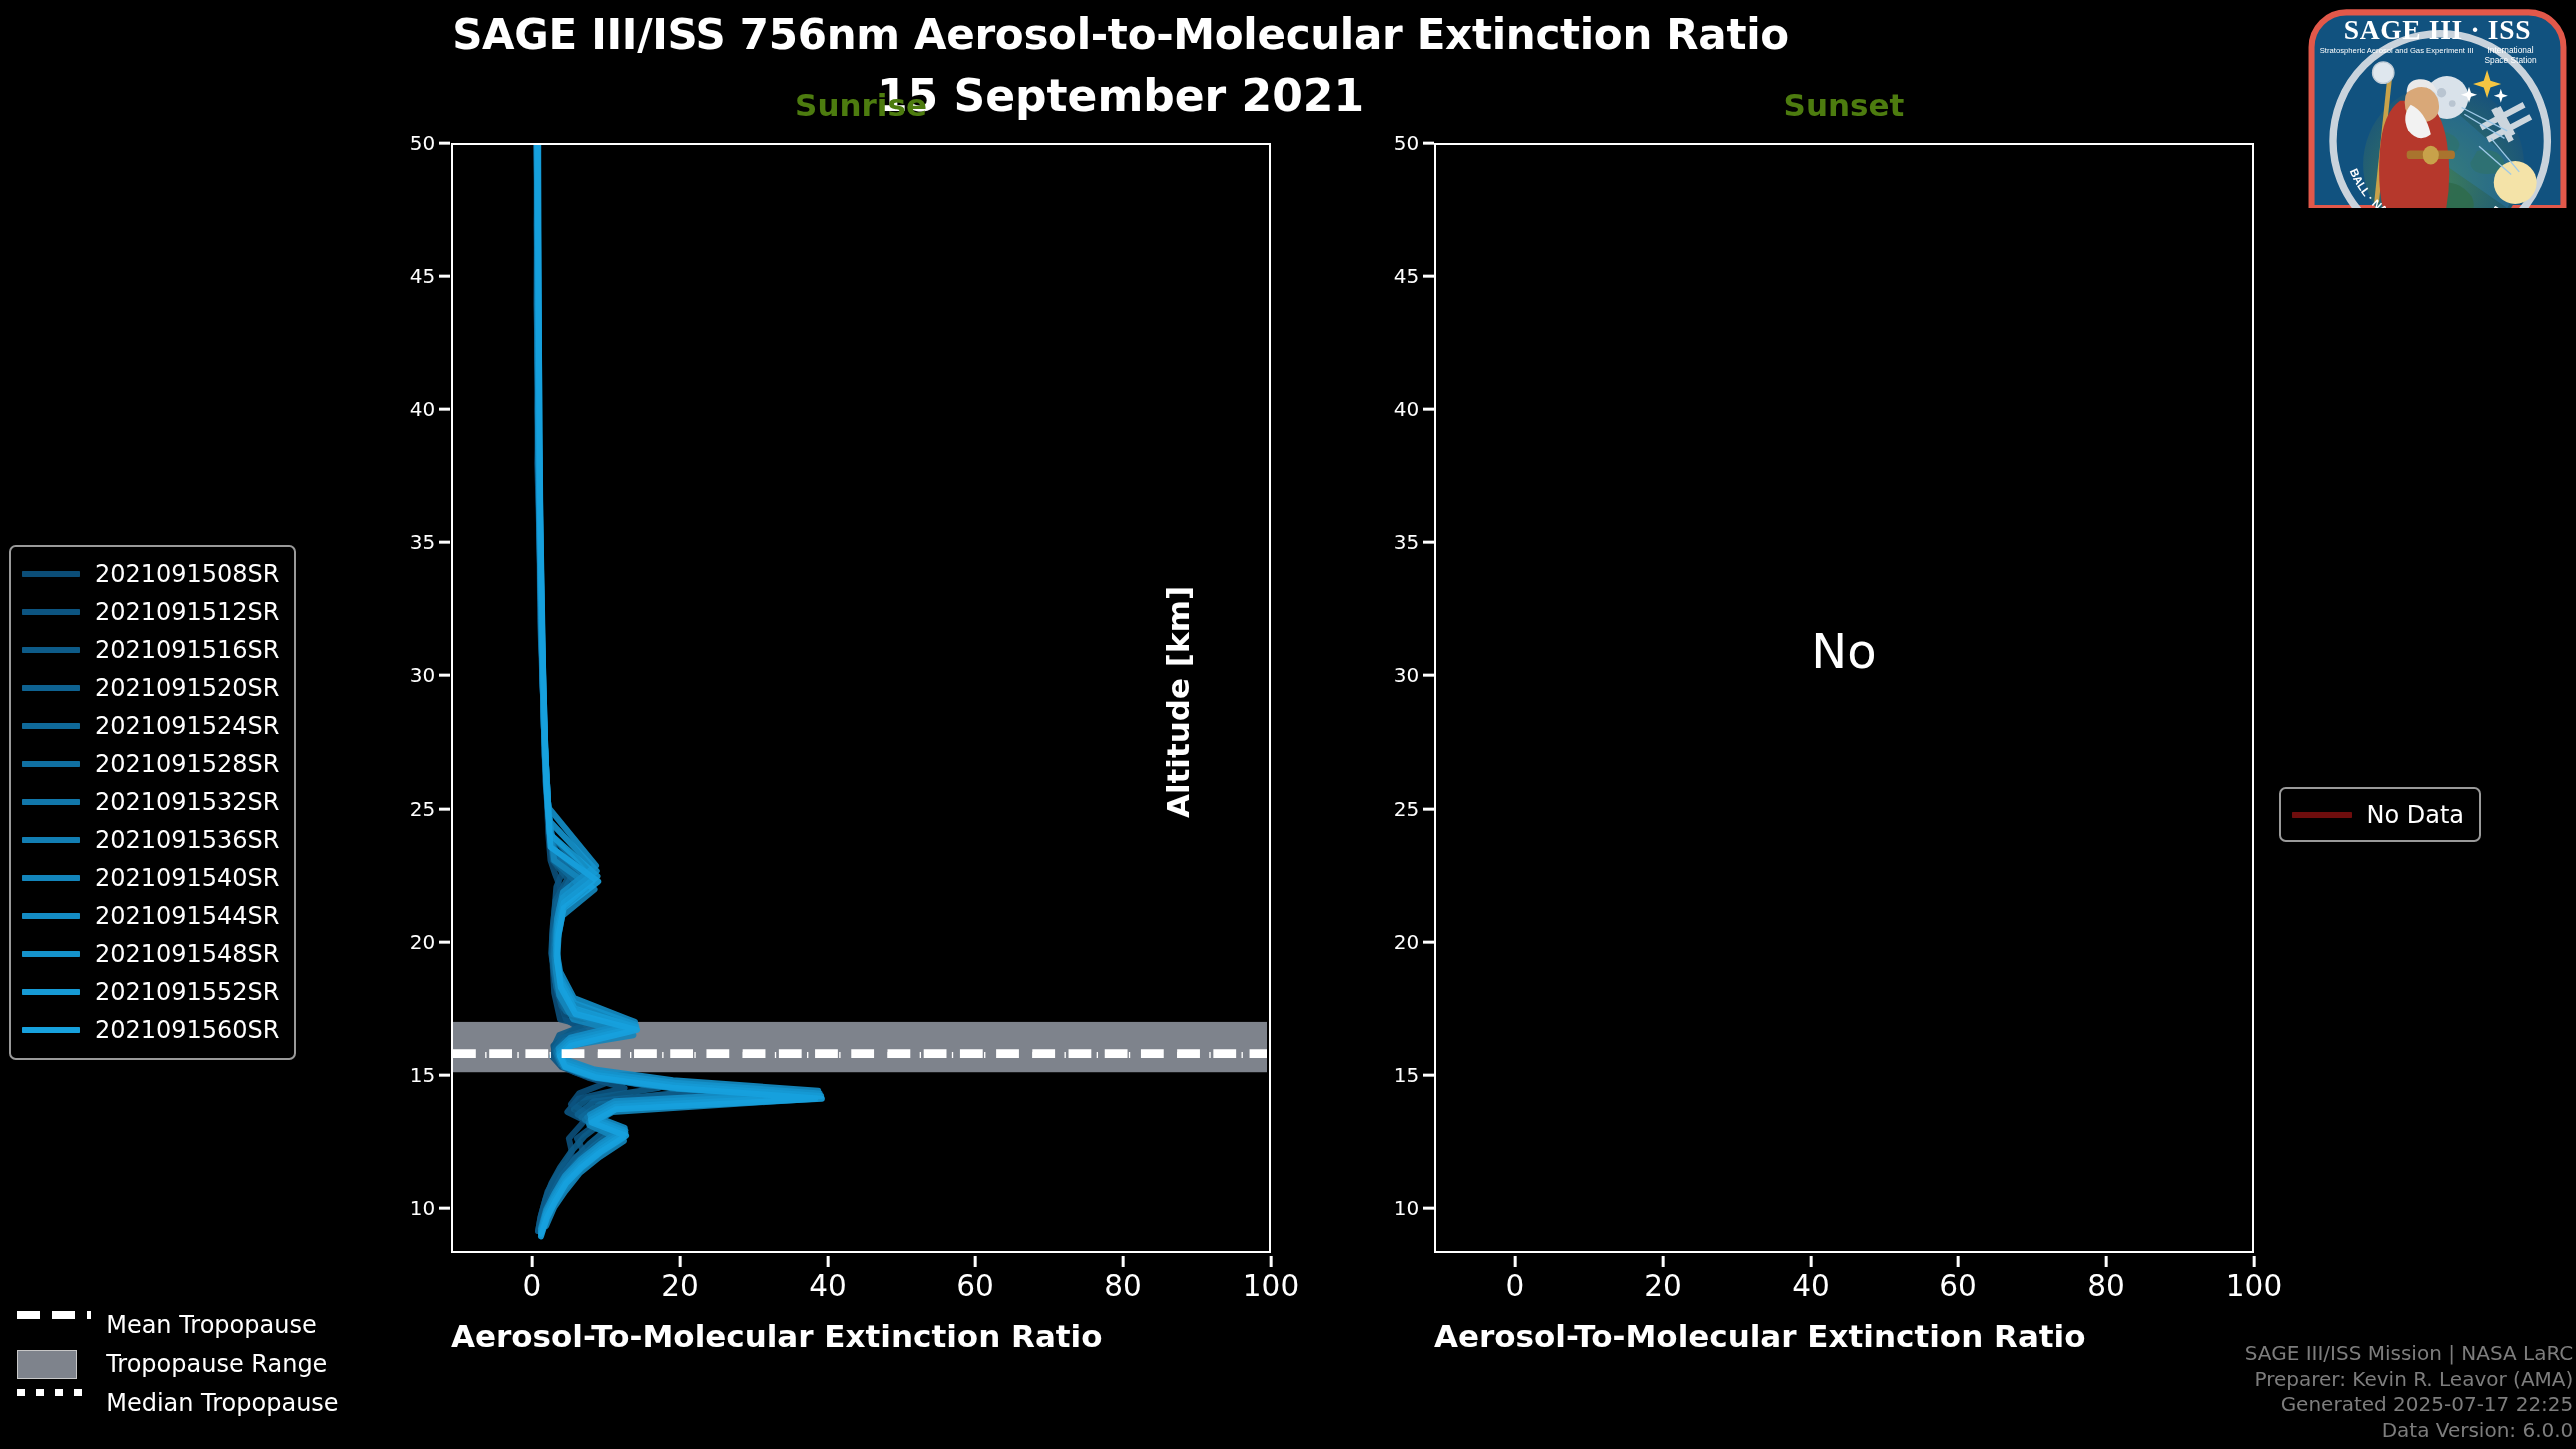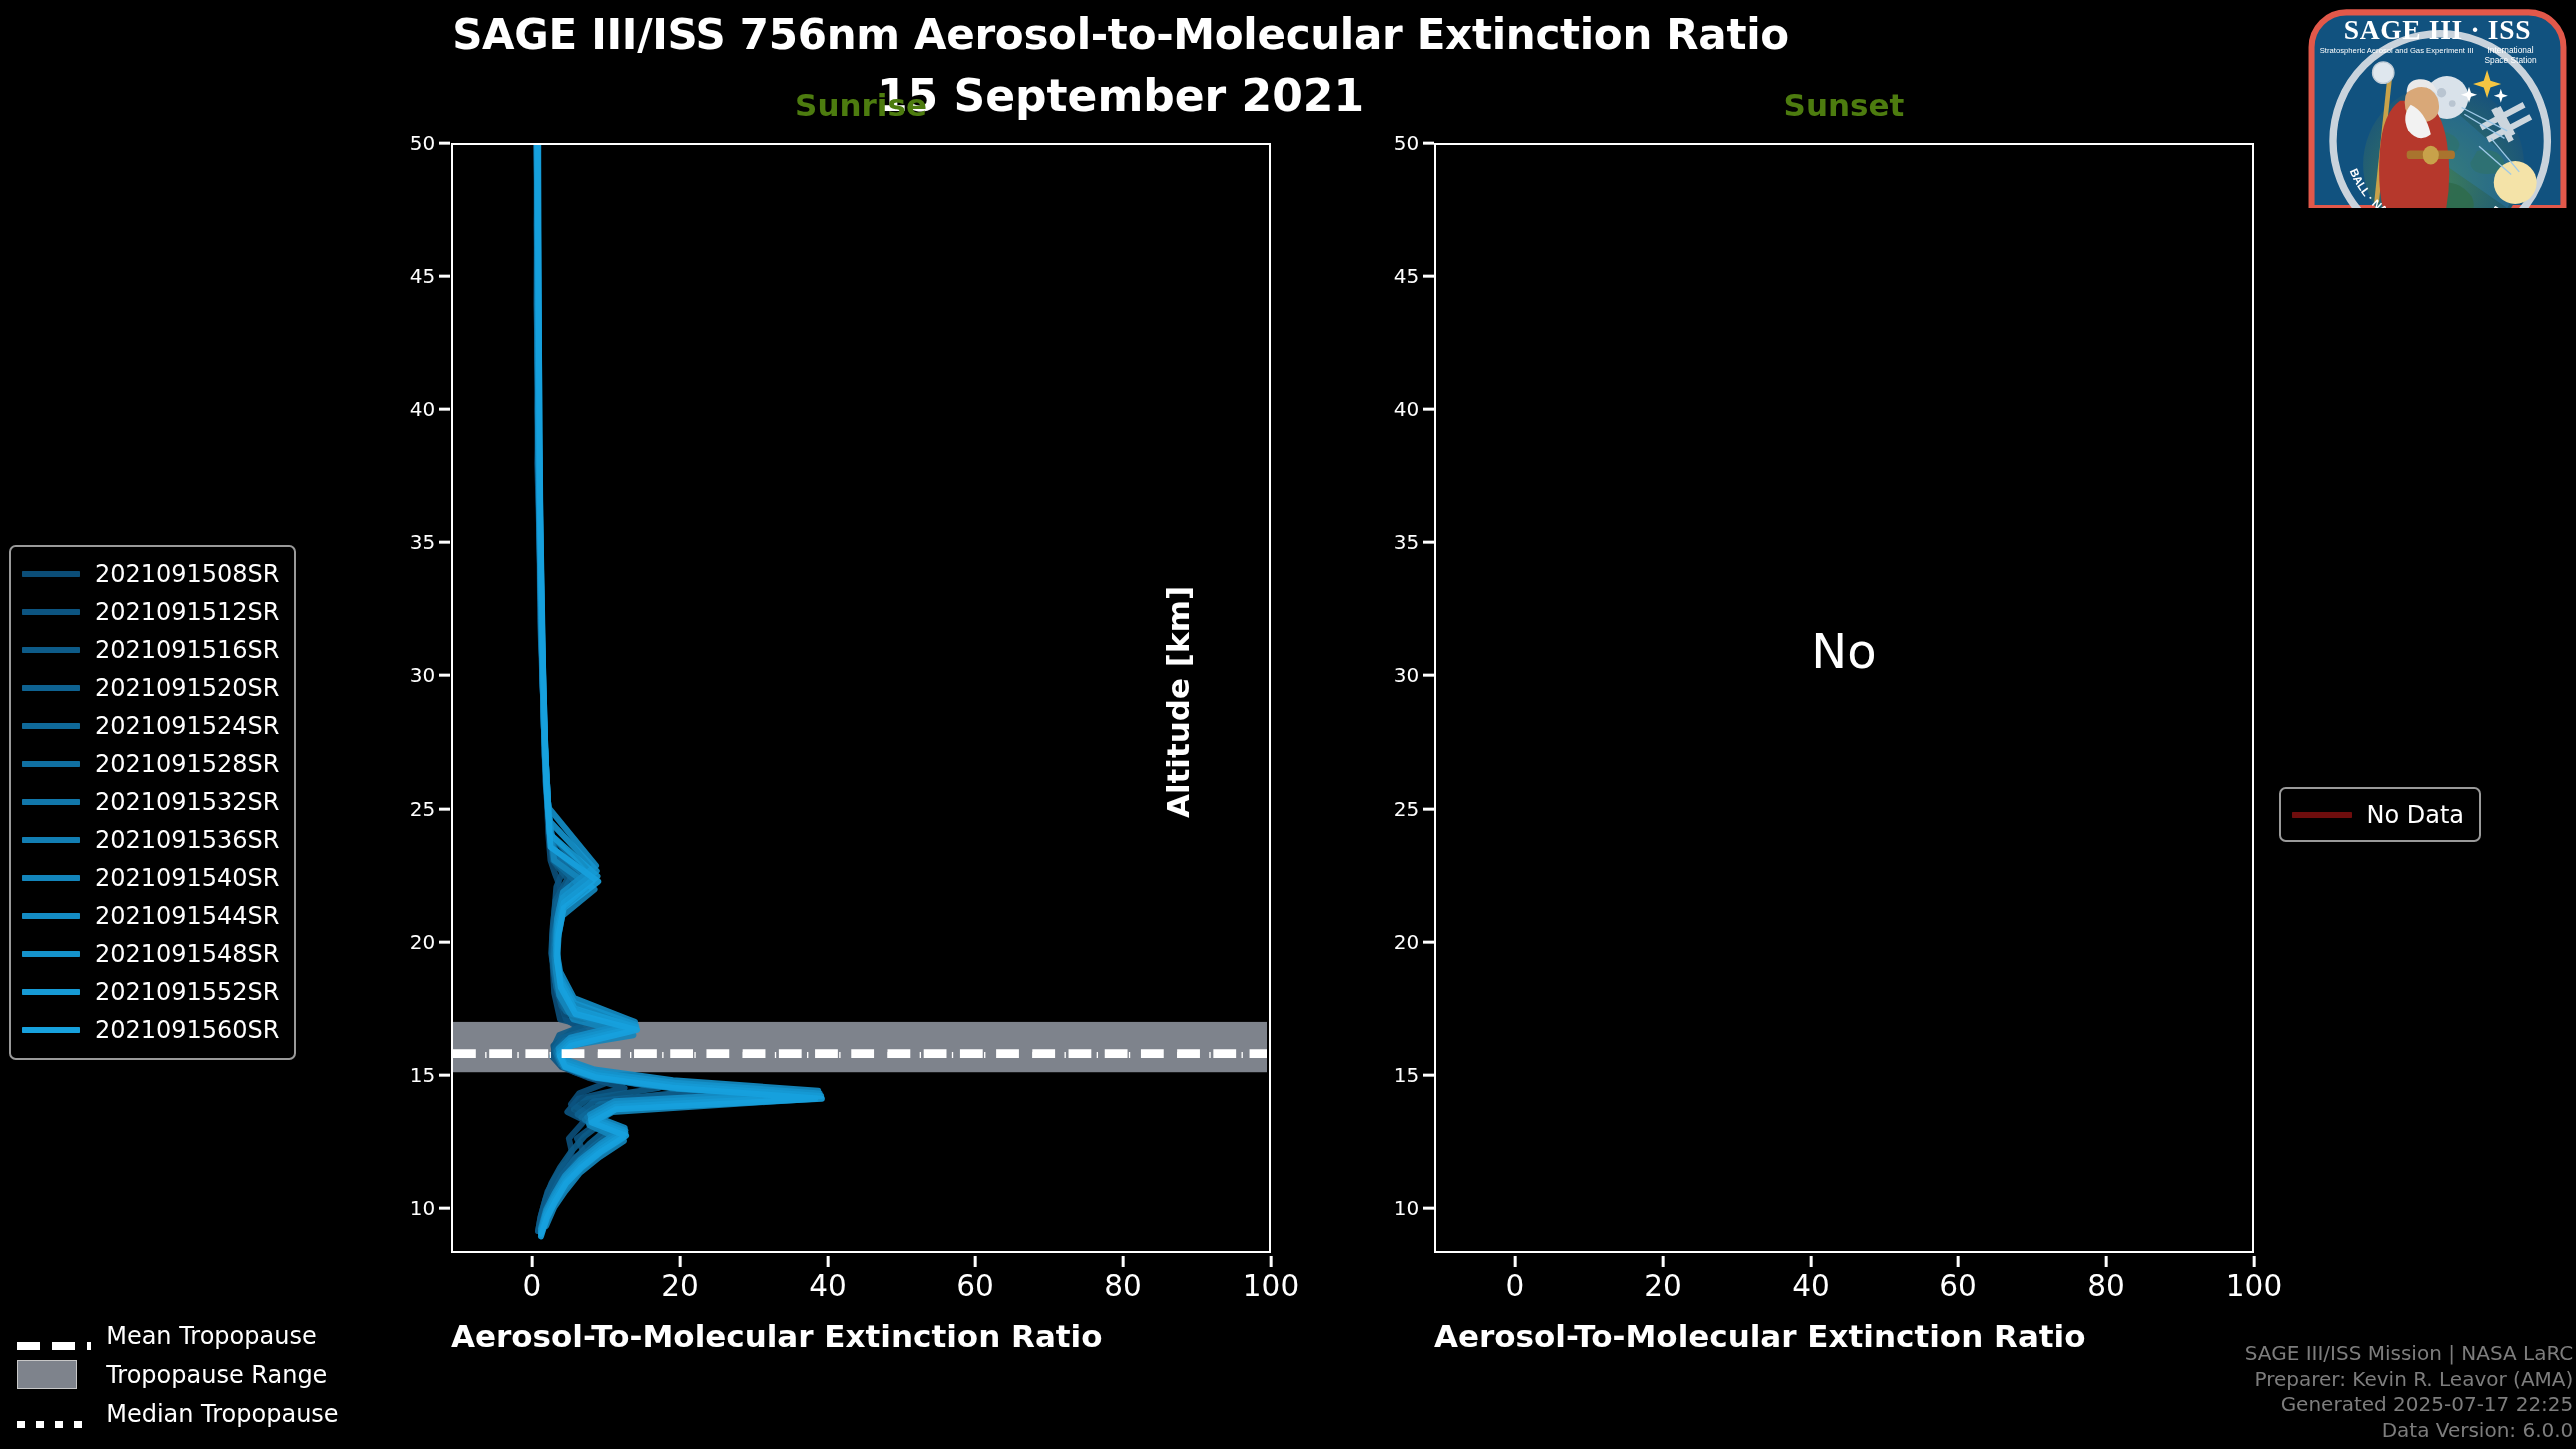--- a/index.html
+++ b/index.html
@@ -143,21 +143,21 @@
     left: 2279px; top: 787px;
     padding: 8px 14.8px 8px 10.7px;
   }
   #nodata-legend .legend-row { height: 35px; }
   #nodata-legend .legend-swatch { width: 60px; height: 6px; background: #6e0d0d; }
 
   
   #tropo-legend { left: 17.4px; top: 1311px; width: 416px; }
   .tropo-row {
     display: flex;
-    align-items: flex-end;
+    align-items: flex-start;
     height: 39px;
   }
   .tropo-key { width: 74px; margin-right: 14.8px; flex: 0 0 auto; display: flex; align-items: center; }
   .dash-key { width: 74px; height: 8px;
     background: repeating-linear-gradient(to right, #ffffff 0 23px, transparent 23px 35px); }
   .dot-key { width: 74px; height: 6.7px;
     background: repeating-linear-gradient(to right, #ffffff 0 8px, transparent 8px 19px); }
   .patch-key { width: 58px; height: 27px; background: #7e838c; border: 1.3px solid #c8c8c8; }
   .tropo-label { font-size: 24px; color: #ffffff; white-space: nowrap; }
 

